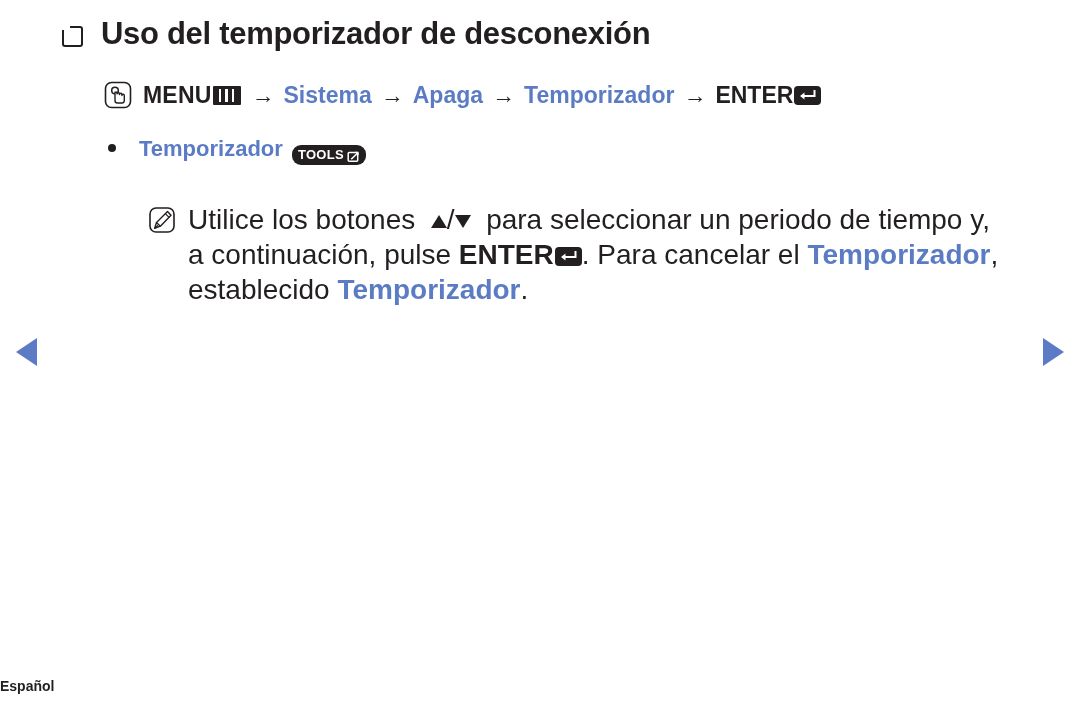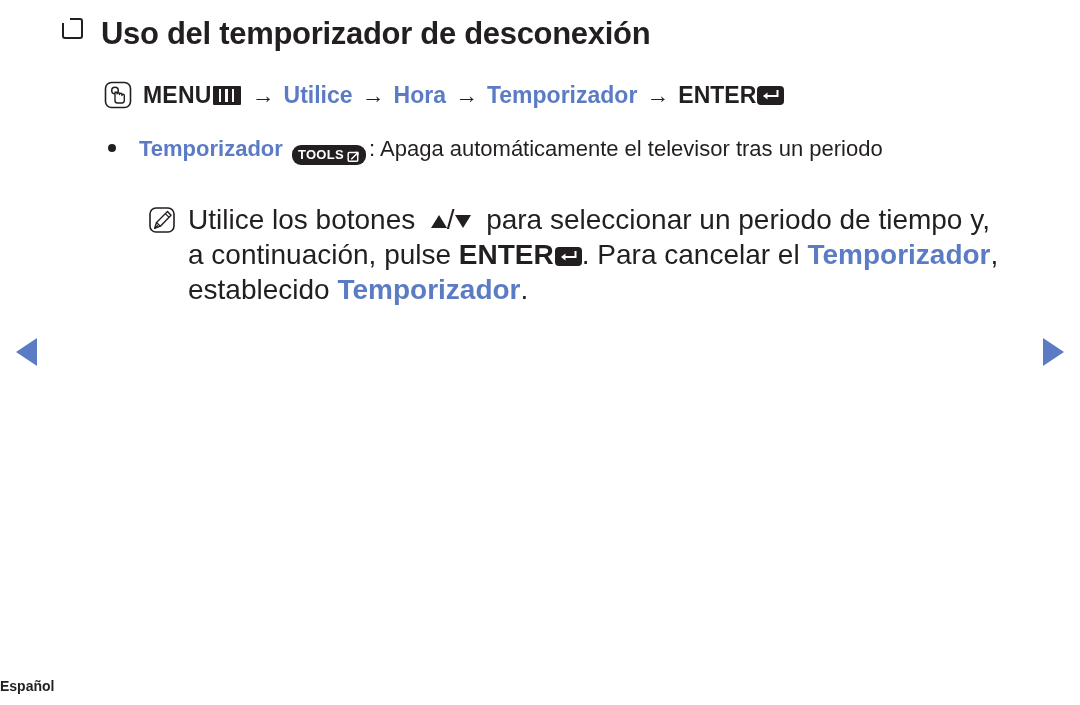--- a/index.html
+++ b/index.html
@@ -15,21 +15,21 @@
     color: #231f20;
     overflow: hidden;
   }
 
   
   .title-row {
     position: absolute;
     left: 62px;
     top: 16px;
     display: flex;
-    align-items: flex-start;
+    align-items: center;
     gap: 18px;
   }
   .sq-bullet {
     width: 17px;
     height: 17px;
     border: 2.5px solid #231f20;
     border-radius: 3px;
     display: inline-block;
     position: relative;
     top: 2px;
@@ -276,24 +276,24 @@
   </span>
 
   <span class="menu-word">MENU</span>
   <span class="glyph-menu">
       <i></i>
       <i></i>
       <i></i>
     </span>
 
   <span class="arrow-sep">→</span>
-  <span class="blue-word">Utilice</span>
+  <span class="blue-word">Sistema</span>
 
   <span class="arrow-sep">→</span>
-  <span class="blue-word">Hora</span>
+  <span class="blue-word">Apaga</span>
 
   <span class="arrow-sep">→</span>
   <span class="blue-word">Temporizador</span>
 
   <span class="arrow-sep">→</span>
   <span class="dark-word">ENTER</span>
   <span class="glyph-enter">
     <svg width="19" height="13" viewBox="0 0 19 13">
       <path d="M16.5 1 L16.5 7 L4 7" fill="none" stroke="#ffffff" stroke-width="2"></path>
       <path d="M6.5 3.4 L2 7 L6.5 10.6 Z" fill="#ffffff"></path>
@@ -305,21 +305,21 @@
   <div class="bullet-line">
     <span class="dot"></span>
     <span class="bullet-text">
       <span class="kw-blue">Temporizador</span><span>&nbsp;</span><span class="badge-tools">
           <span class="lbl">TOOLS</span>
           <span class="tools-icon"><svg width="13" height="13" viewBox="0 0 13 13">
               <rect x="1.2" y="2.6" width="9.5" height="8.6" rx="1" fill="none" stroke="#ffffff" stroke-width="1.5"></rect>
               <path d="M4.2 9.2 L10.4 3.2" stroke="#ffffff" stroke-width="1.6"></path>
               <path d="M11.6 1.8 L11.6 5.4 L8.1 1.8 Z" fill="#ffffff"></path>
             </svg></span>
-        </span><span>: Apaga automáticamente el televisor tras un periodo</span><br>
+        </span><br>
     </span>
   </div>
 </div>
 
 <div class="note-block">
   <span class="icon-note">
     <svg width="28" height="28" viewBox="0 0 28 28">
       <rect x="2" y="2" width="24" height="24" rx="6" ry="6" fill="#ffffff" stroke="#231f20" stroke-width="1.6"></rect>
       <path d="M19.5 5.5 L8.5 16.5 L6.6 22.4 L12.4 20.2 L23 9.3 Z" fill="#ffffff" stroke="#231f20" stroke-width="1.4" stroke-linejoin="round"></path>
       <path d="M17.3 7.7 L20.8 11.2" stroke="#231f20" stroke-width="1.2"></path>

